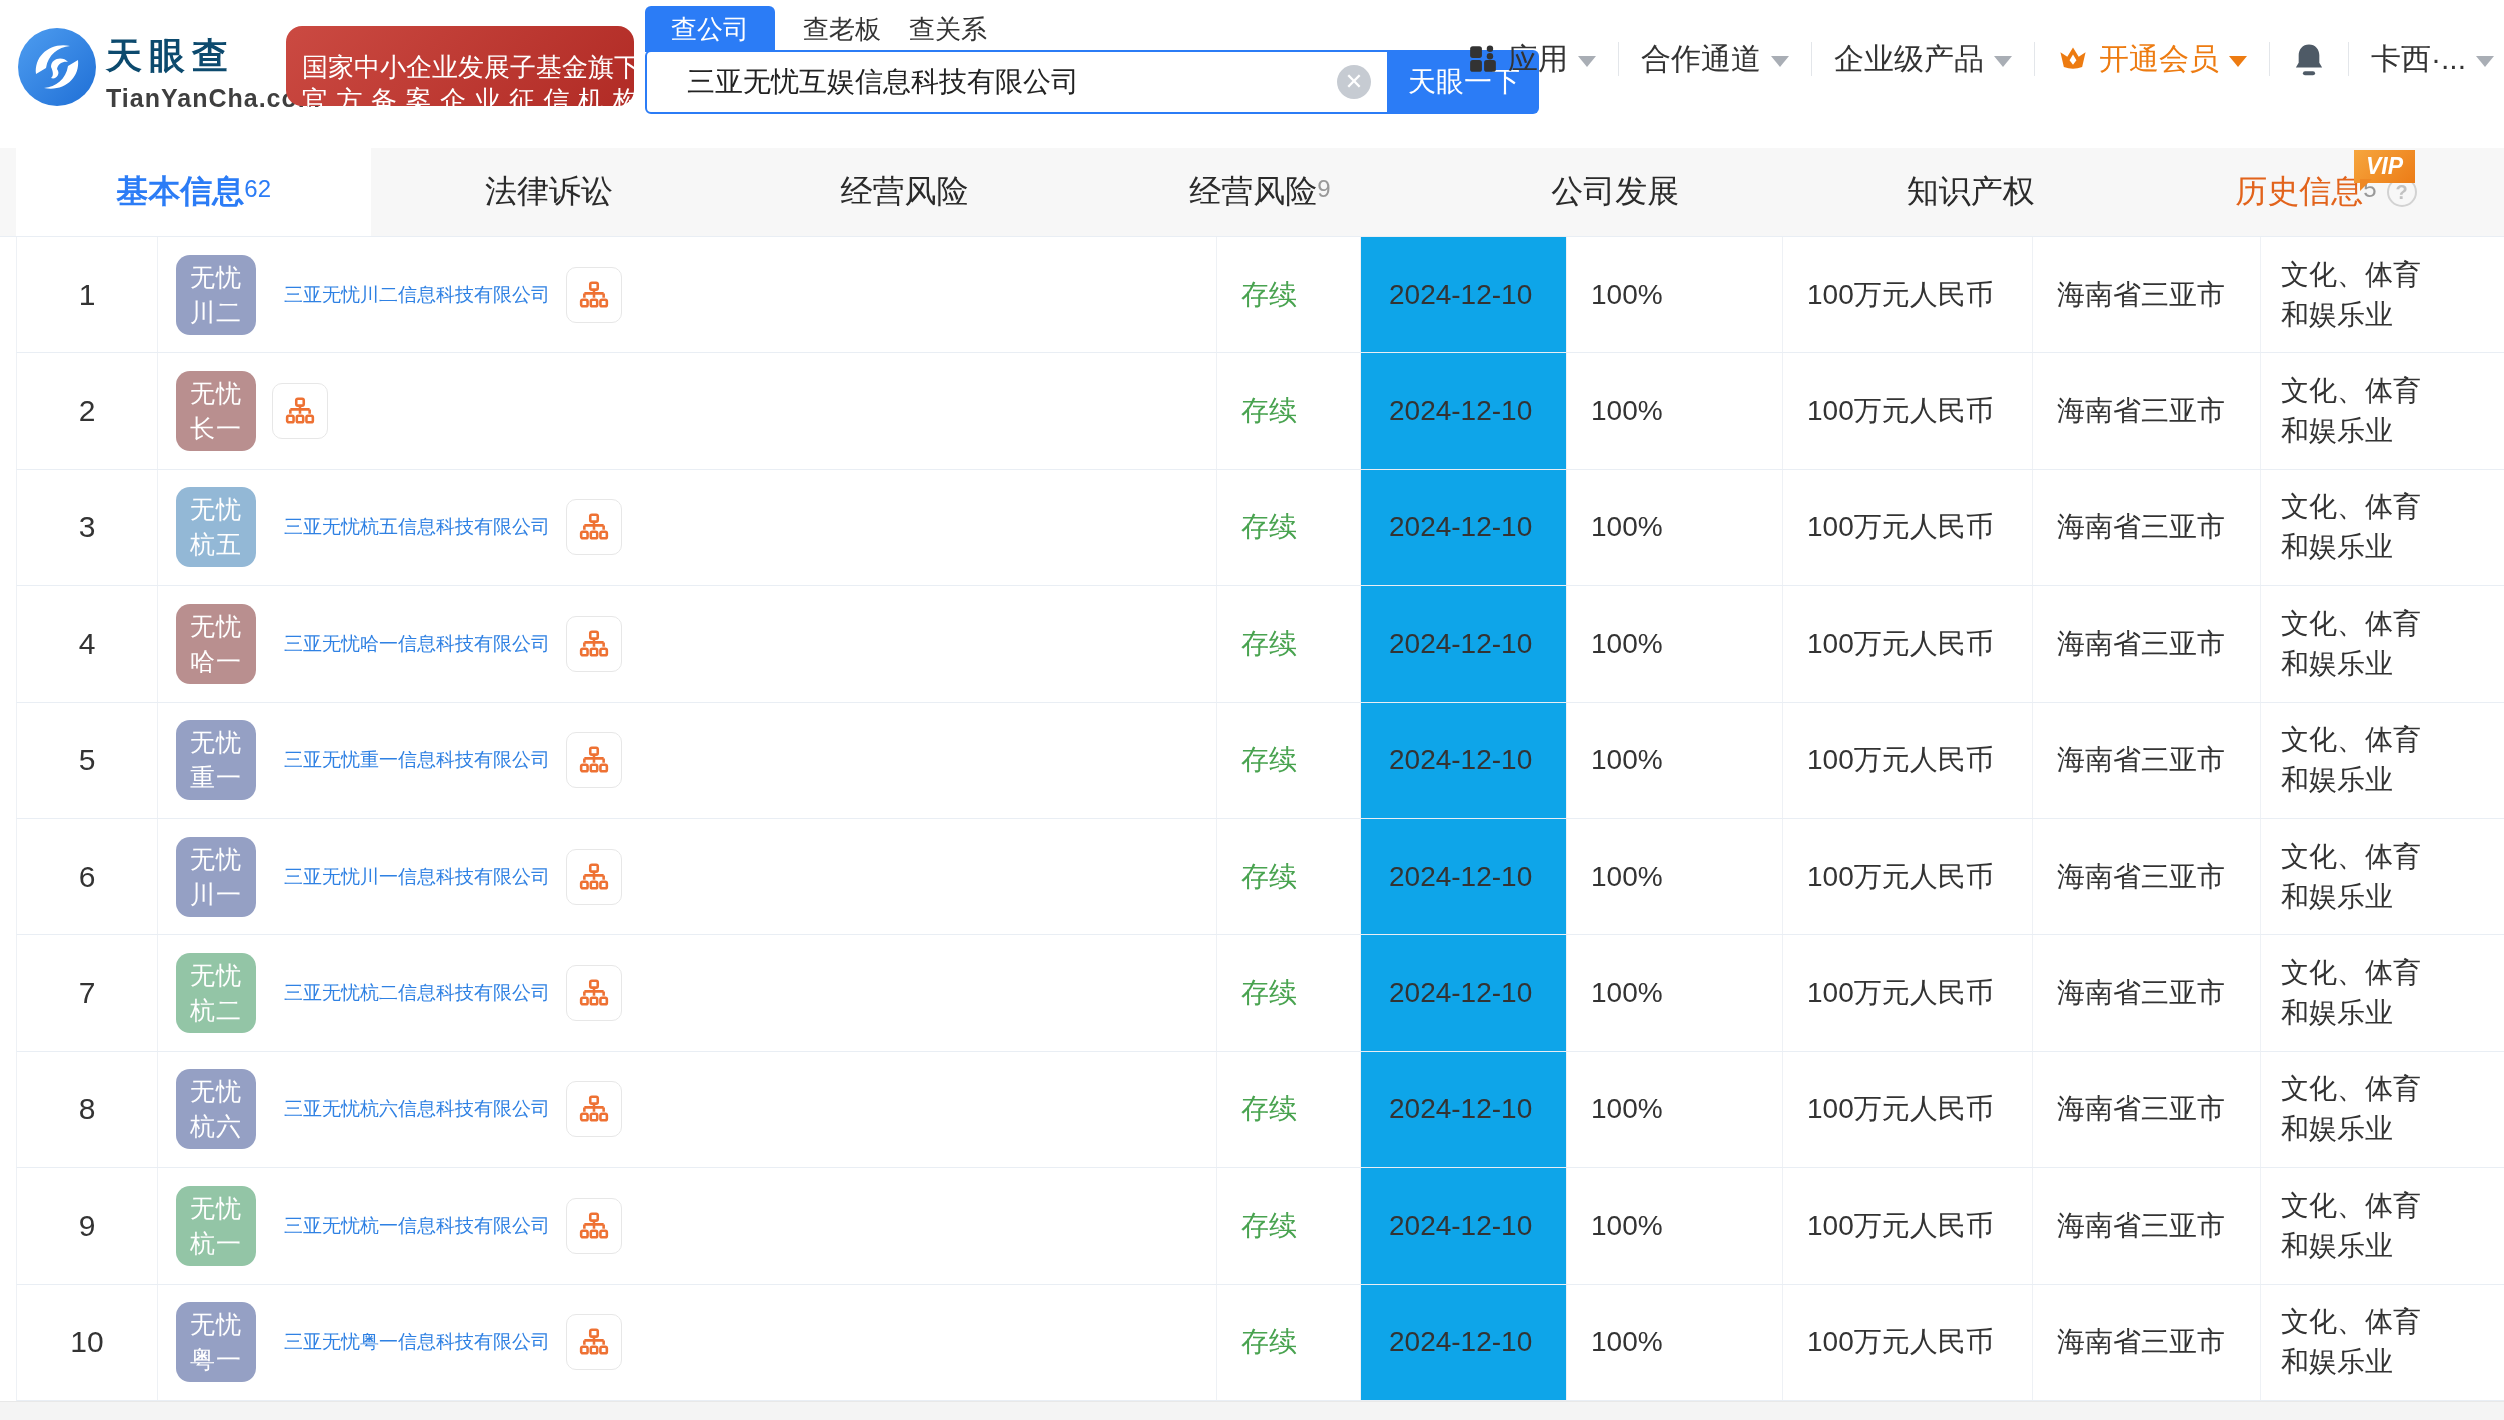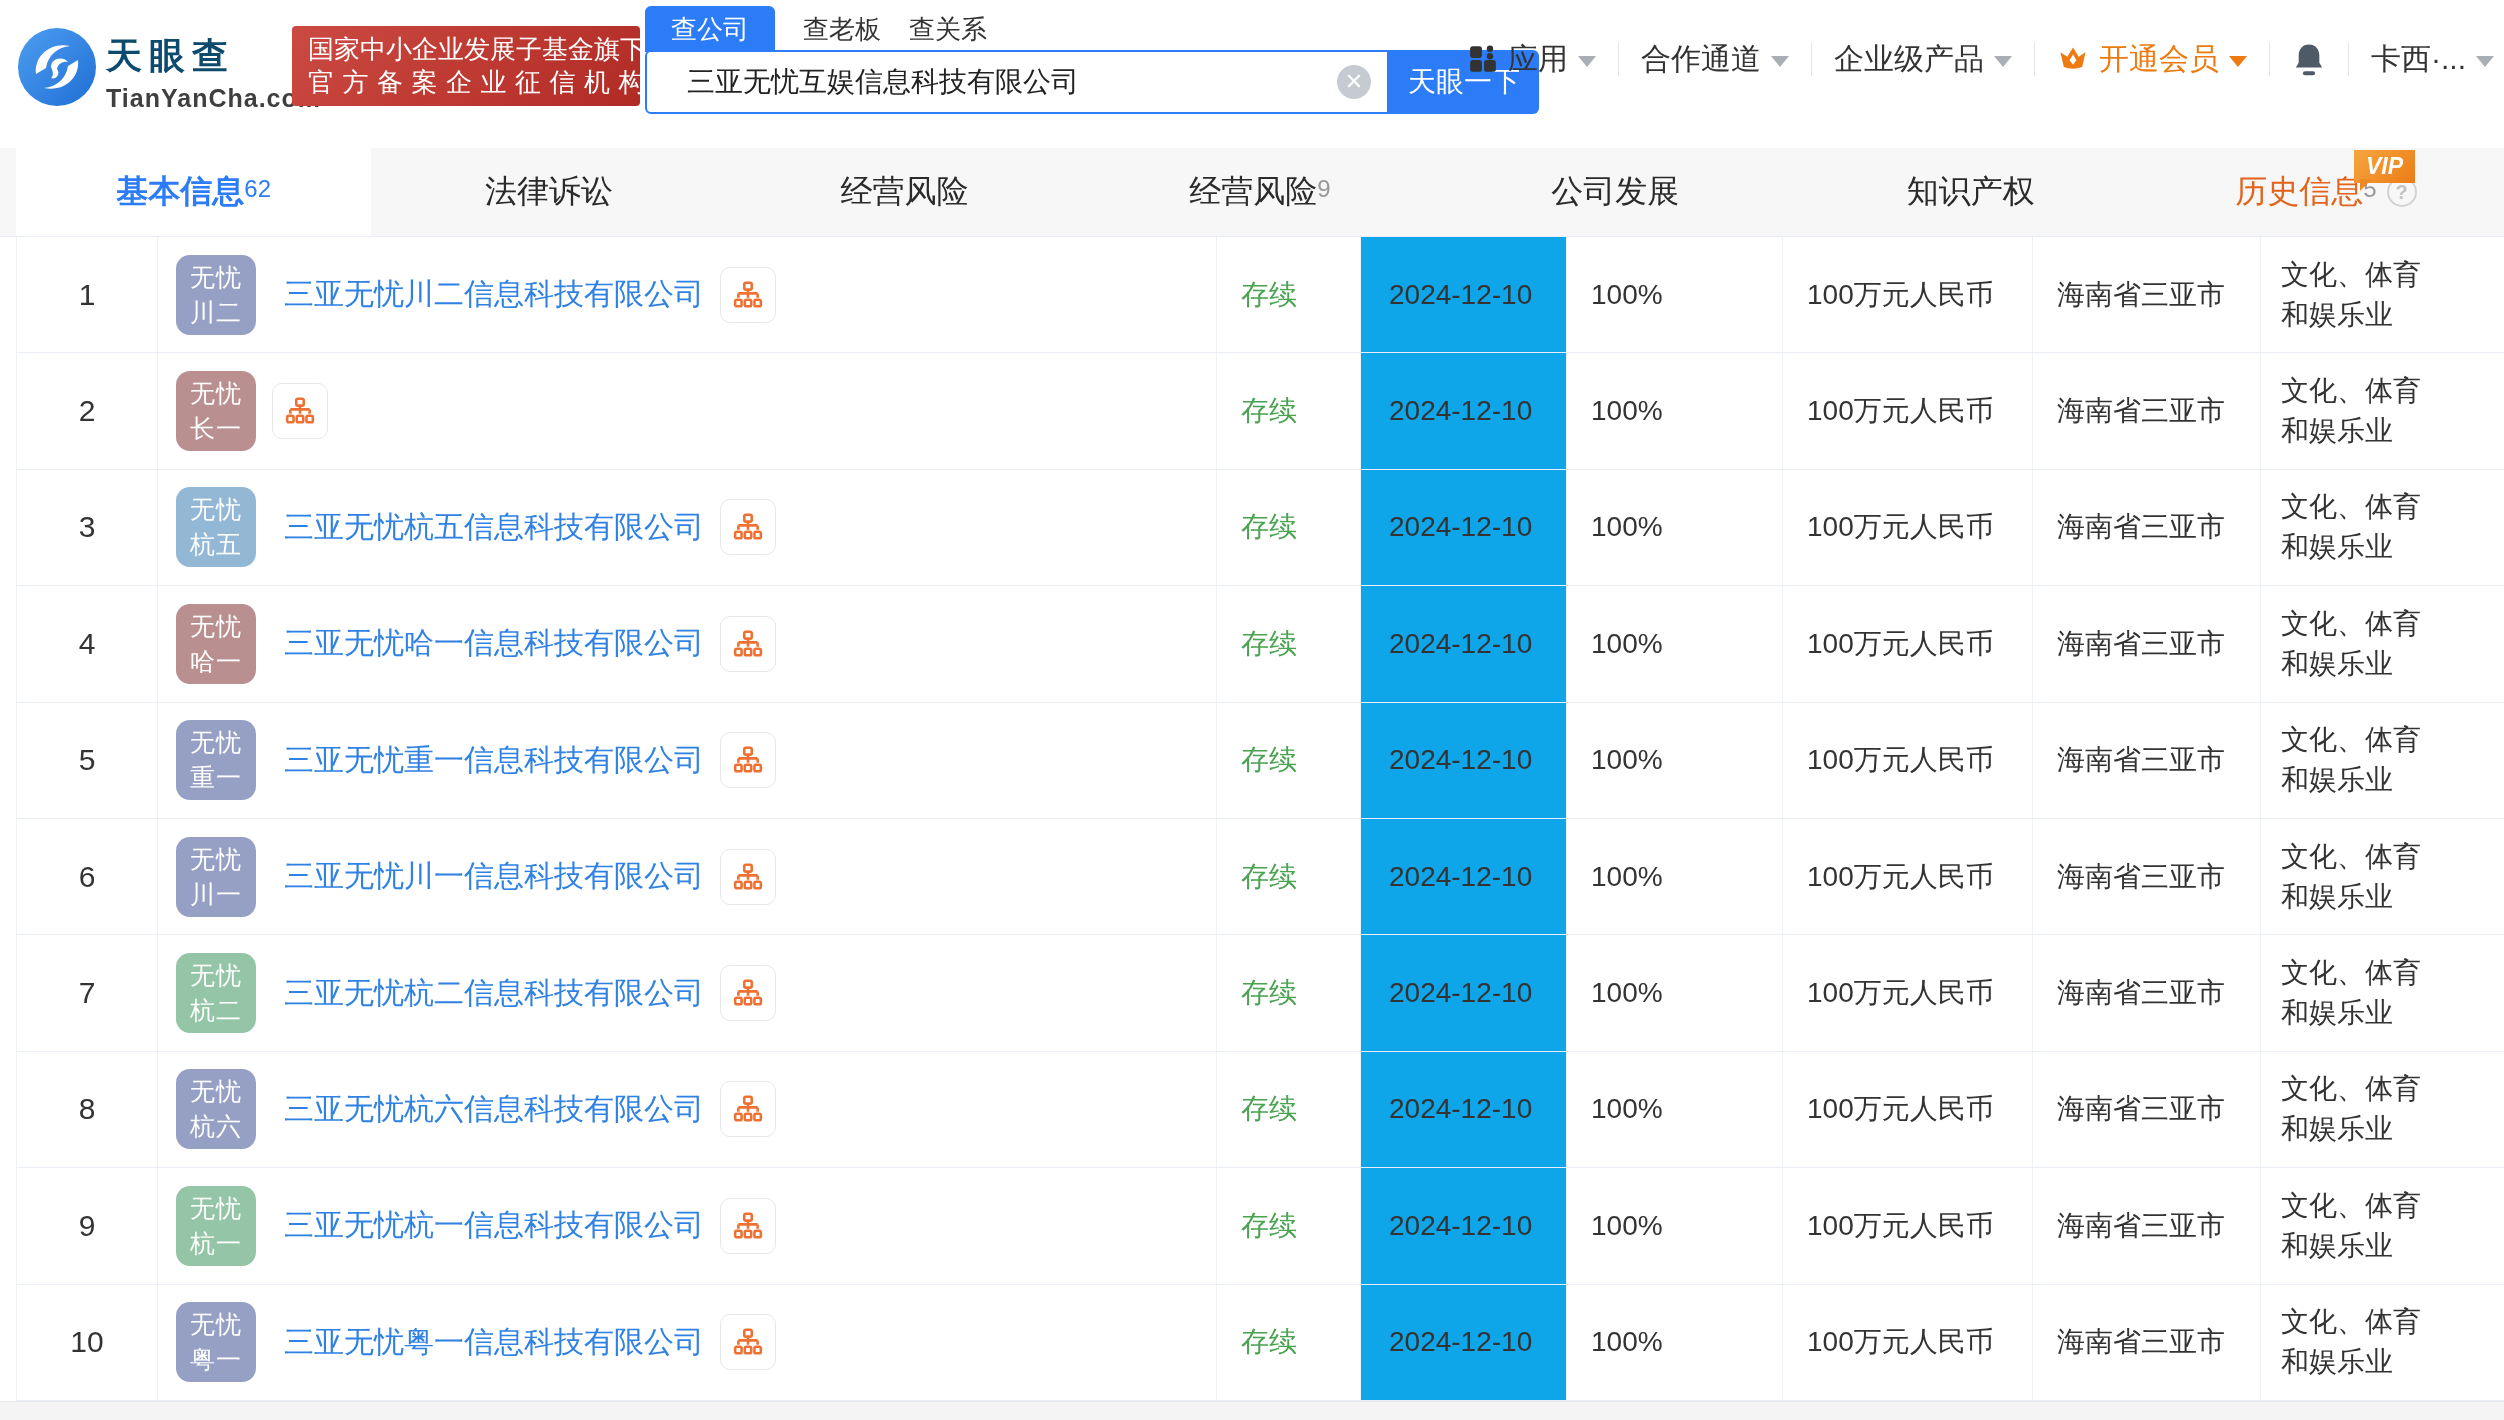--- a/index.html
+++ b/index.html
@@ -5,22 +5,22 @@
   * { margin:0; padding:0; box-sizing:border-box; }
   html,body { width:2504px; height:1420px; background:#fff; font-family:"Liberation Sans","DejaVu Sans",sans-serif; overflow:hidden; }
   .page { position:relative; width:2504px; height:1420px; }
 
   
   .header { position:absolute; left:0; top:0; width:2504px; height:148px; background:#fff; }
   .logo-circle { position:absolute; left:18px; top:28px; width:78px; height:78px; }
   .logo-text { position:absolute; left:106px; top:30px; }
   .logo-cn { font-size:36px; font-weight:700; color:#0c4a6e; letter-spacing:7px; line-height:52px; }
   .logo-en { font-size:25px; font-weight:700; color:#3f3f3f; letter-spacing:1px; line-height:28px; margin-top:2px; }
-  .gov-badge { position:absolute; left:292px; top:26px; width:348px; height:80px; border-radius:4px;
-    background:linear-gradient(135deg,#cb4a42,#b12b25); color:#fff; padding:6px 16px; }
+  .gov-badge { position:absolute; left:286px; top:26px; width:348px; height:80px; border-radius:16px;
+    background:linear-gradient(135deg,#cb4a42,#b12b25); color:#fff; padding:24px 16px; }
   .gov-badge .l1 { font-size:26px; line-height:34px; white-space:nowrap; }
   .gov-badge .l2 { font-size:26px; line-height:32px; letter-spacing:8.5px; white-space:nowrap; }
 
   .search-tabs { position:absolute; left:645px; top:6px; height:46px; display:flex; align-items:center; gap:28px; }
   .stab-active { background:#2b7cf6; color:#fff; font-size:26px; height:46px; padding:0 26px; display:flex; align-items:center; border-radius:6px 6px 0 0; cursor:pointer; }
   .stab { color:#333; font-size:26px; cursor:pointer; }
   .search-box { position:absolute; left:645px; top:50px; width:744px; height:64px; border:2px solid #2b7cf6; border-radius:6px 0 0 6px; background:#fff; }
   .search-input { position:absolute; left:0; top:0; width:100%; height:100%; border:none; outline:none; font-size:28px; color:#222; padding-left:40px; padding-right:80px; font-family:inherit; background:transparent; }
   .clear-btn { position:absolute; right:16px; top:13px; width:34px; height:34px; border-radius:50%; background:#c6cbd2; color:#fff; font-size:22px; line-height:34px; text-align:center; cursor:pointer; }
   .search-btn { position:absolute; left:1389px; top:50px; width:150px; height:64px; background:#2b7cf6; color:#fff; font-size:28px; display:flex; align-items:center; justify-content:center; border-radius:0 6px 6px 0; cursor:pointer; }
@@ -45,21 +45,21 @@
   .vip-badge:after { content:""; position:absolute; left:6px; bottom:-8px; border:6px solid transparent; border-top-color:#ee8824; border-left-color:#ee8824; }
 
   
   .table { position:absolute; left:0; top:236px; width:2504px; border-top:1px solid #e9eef4; }
   .trow { display:grid; grid-template-columns:141px 1059px 144px 206px 216px 250px 228px 1fr; height:116.4px; border-bottom:1px solid #e9eef4; margin-left:16px; border-left:1px solid #eef1f5; background:#fff; }
   .cell { border-right:1px solid #eef1f5; display:flex; align-items:center; font-size:28px; color:#333; }
   .cell:last-child { border-right:none; }
   .c-index { justify-content:center; font-size:30px; }
   .c-company { padding-left:18px; }
   .avatar { width:80px; height:80px; border-radius:14px; color:#fff; font-size:25px; line-height:35px; display:flex; align-items:center; justify-content:center; text-align:center; white-space:pre-line; letter-spacing:1px; flex:none; }
-  .cname { color:#2f81e3; font-size:30px; text-decoration:none; margin-left:28px; white-space:nowrap; cursor:pointer; }
+  .cname { color:#2f81e3; font-size:19px; text-decoration:none; margin-left:28px; white-space:nowrap; cursor:pointer; }
   .orgbtn { width:56px; height:56px; border:1px solid #e7e7e7; border-radius:10px; background:#fff; margin-left:16px; display:flex; align-items:center; justify-content:center; cursor:pointer; flex:none; }
   .c-status { padding-left:24px; color:#49a350; }
   .c-date { padding-left:28px; background:#0ea5e9; }
   .c-percent,.c-capital,.c-region { padding-left:24px; white-space:nowrap; }
   .c-industry { padding-left:20px; padding-right:56px; line-height:40px; }
   .bottom-strip { position:absolute; left:0; top:1401px; width:2504px; height:19px; background:#f4f4f4; border-top:1px solid #e8e8e8; }
 </style>
 </head>
 <body>
 

